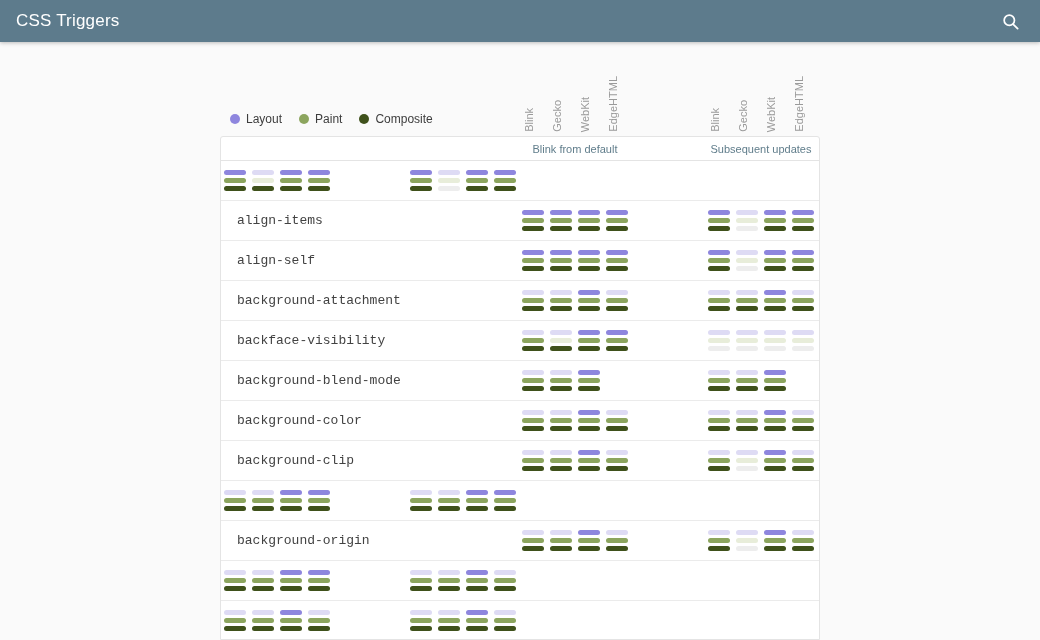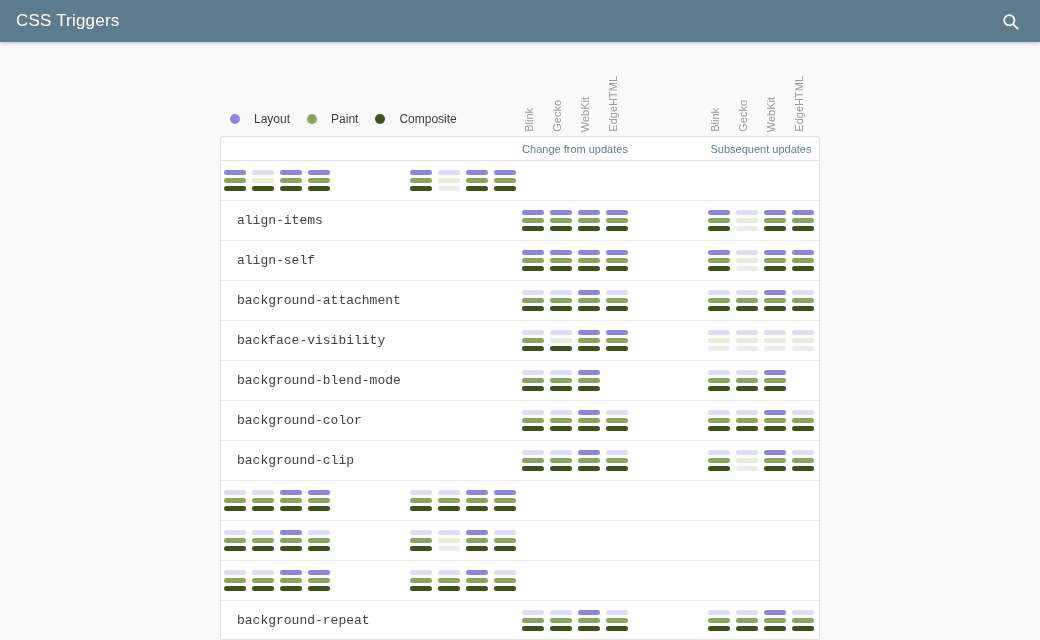--- a/index.html
+++ b/index.html
@@ -12,21 +12,21 @@
     height:42px;background:#5d7b8c;display:flex;align-items:center;
     justify-content:space-between;padding:0 16px;box-sizing:border-box;
     box-shadow:0 1px 4px rgba(0,0,0,.25);position:relative;z-index:5;
   }
   .appbar-title{color:#ffffff;font-size:17px;letter-spacing:.2px;}
   .search-btn{background:none;border:none;padding:4px;cursor:pointer;display:flex;align-items:center;}
   
   .legend{position:absolute;left:230px;top:112px;display:flex;align-items:center;gap:17px;}
   .legend-item{display:flex;align-items:center;gap:6px;}
   .legend-dot{width:10px;height:10px;border-radius:50%;}
-  .legend-label{font-size:12px;color:#3d3d3d;margin-left:8px;}
+  .legend-label{font-size:12px;color:#3d3d3d;}
   
   .engine-headers{position:absolute;top:50px;height:82px;display:flex;align-items:flex-end;}
   .engine-headers.g1{left:515px;}
   .engine-headers.g2{left:701px;}
   .engine-col{width:28px;display:flex;justify-content:center;align-items:flex-end;height:82px;}
   .engine-name{
     writing-mode:vertical-rl;transform:rotate(180deg);
     font-size:11px;color:#9a9a9a;white-space:nowrap;line-height:1;
   }
   
@@ -109,21 +109,21 @@
       <span class="engine-name">WebKit</span>
     </div>
     <div class="engine-col">
       <span class="engine-name">EdgeHTML</span>
     </div>
   </div>
 
 <div class="card">
   <div class="group-header-row">
     <div class="gh-spacer"></div>
-    <div class="gh-label">Change from updates</div>
+    <div class="gh-label">Blink from default</div>
     <div class="gh-gap"></div>
     <div class="gh-label">Subsequent updates</div>
   </div>
   <div id="rows-container">
       <div class="trow">
         <div class="cellgroup">
           <div class="cell">
             <div class="bar" style="background: rgb(142, 134, 222);"></div>
             <div class="bar" style="background: rgb(140, 165, 94);"></div>
             <div class="bar" style="background: rgb(63, 81, 27);"></div>
@@ -537,115 +537,115 @@
             <div class="bar" style="background: rgb(63, 81, 27);"></div>
           </div>
           <div class="cell">
             <div class="bar" style="background: rgb(142, 134, 222);"></div>
             <div class="bar" style="background: rgb(140, 165, 94);"></div>
             <div class="bar" style="background: rgb(63, 81, 27);"></div>
           </div>
         </div>
       </div>
       <div class="trow">
-        <div class="cellgroup">
-          <div class="cell">
-            <div class="bar" style="background: rgb(222, 219, 244);"></div>
-            <div class="bar" style="background: rgb(140, 165, 94);"></div>
-            <div class="bar" style="background: rgb(63, 81, 27);"></div>
-          </div>
-          <div class="cell">
-            <div class="bar" style="background: rgb(222, 219, 244);"></div>
-            <div class="bar" style="background: rgb(140, 165, 94);"></div>
-            <div class="bar" style="background: rgb(63, 81, 27);"></div>
-          </div>
-          <div class="cell">
-            <div class="bar" style="background: rgb(142, 134, 222);"></div>
-            <div class="bar" style="background: rgb(140, 165, 94);"></div>
-            <div class="bar" style="background: rgb(63, 81, 27);"></div>
-          </div>
-          <div class="cell">
-            <div class="bar" style="background: rgb(222, 219, 244);"></div>
-            <div class="bar" style="background: rgb(140, 165, 94);"></div>
-            <div class="bar" style="background: rgb(63, 81, 27);"></div>
-          </div>
-        </div>
-        <div class="cgap"></div>
-        <div class="cellgroup">
-          <div class="cell">
-            <div class="bar" style="background: rgb(222, 219, 244);"></div>
-            <div class="bar" style="background: rgb(140, 165, 94);"></div>
-            <div class="bar" style="background: rgb(63, 81, 27);"></div>
-          </div>
-          <div class="cell">
-            <div class="bar" style="background: rgb(222, 219, 244);"></div>
-            <div class="bar" style="background: rgb(232, 237, 218);"></div>
-            <div class="bar" style="background: rgb(237, 237, 237);"></div>
-          </div>
-          <div class="cell">
-            <div class="bar" style="background: rgb(142, 134, 222);"></div>
-            <div class="bar" style="background: rgb(140, 165, 94);"></div>
-            <div class="bar" style="background: rgb(63, 81, 27);"></div>
-          </div>
-          <div class="cell">
-            <div class="bar" style="background: rgb(222, 219, 244);"></div>
-            <div class="bar" style="background: rgb(140, 165, 94);"></div>
-            <div class="bar" style="background: rgb(63, 81, 27);"></div>
-          </div>
-        </div>
-      </div>
-      <div class="trow">
-        <div class="cellgroup">
-          <div class="cell">
-            <div class="bar" style="background: rgb(222, 219, 244);"></div>
-            <div class="bar" style="background: rgb(140, 165, 94);"></div>
-            <div class="bar" style="background: rgb(63, 81, 27);"></div>
-          </div>
-          <div class="cell">
-            <div class="bar" style="background: rgb(222, 219, 244);"></div>
-            <div class="bar" style="background: rgb(140, 165, 94);"></div>
-            <div class="bar" style="background: rgb(63, 81, 27);"></div>
-          </div>
-          <div class="cell">
-            <div class="bar" style="background: rgb(142, 134, 222);"></div>
-            <div class="bar" style="background: rgb(140, 165, 94);"></div>
-            <div class="bar" style="background: rgb(63, 81, 27);"></div>
-          </div>
-          <div class="cell">
-            <div class="bar" style="background: rgb(142, 134, 222);"></div>
-            <div class="bar" style="background: rgb(140, 165, 94);"></div>
-            <div class="bar" style="background: rgb(63, 81, 27);"></div>
-          </div>
-        </div>
-        <div class="cgap"></div>
-        <div class="cellgroup">
-          <div class="cell">
-            <div class="bar" style="background: rgb(222, 219, 244);"></div>
-            <div class="bar" style="background: rgb(140, 165, 94);"></div>
-            <div class="bar" style="background: rgb(63, 81, 27);"></div>
-          </div>
-          <div class="cell">
-            <div class="bar" style="background: rgb(222, 219, 244);"></div>
-            <div class="bar" style="background: rgb(140, 165, 94);"></div>
-            <div class="bar" style="background: rgb(63, 81, 27);"></div>
-          </div>
-          <div class="cell">
-            <div class="bar" style="background: rgb(142, 134, 222);"></div>
-            <div class="bar" style="background: rgb(140, 165, 94);"></div>
-            <div class="bar" style="background: rgb(63, 81, 27);"></div>
-          </div>
-          <div class="cell">
-            <div class="bar" style="background: rgb(222, 219, 244);"></div>
-            <div class="bar" style="background: rgb(140, 165, 94);"></div>
-            <div class="bar" style="background: rgb(63, 81, 27);"></div>
-          </div>
-        </div>
-      </div>
-      <div class="trow">
-        <div class="prop">background-repeat</div>
+        <div class="prop">background-origin</div>
+        <div class="cellgroup">
+          <div class="cell">
+            <div class="bar" style="background: rgb(222, 219, 244);"></div>
+            <div class="bar" style="background: rgb(140, 165, 94);"></div>
+            <div class="bar" style="background: rgb(63, 81, 27);"></div>
+          </div>
+          <div class="cell">
+            <div class="bar" style="background: rgb(222, 219, 244);"></div>
+            <div class="bar" style="background: rgb(140, 165, 94);"></div>
+            <div class="bar" style="background: rgb(63, 81, 27);"></div>
+          </div>
+          <div class="cell">
+            <div class="bar" style="background: rgb(142, 134, 222);"></div>
+            <div class="bar" style="background: rgb(140, 165, 94);"></div>
+            <div class="bar" style="background: rgb(63, 81, 27);"></div>
+          </div>
+          <div class="cell">
+            <div class="bar" style="background: rgb(222, 219, 244);"></div>
+            <div class="bar" style="background: rgb(140, 165, 94);"></div>
+            <div class="bar" style="background: rgb(63, 81, 27);"></div>
+          </div>
+        </div>
+        <div class="cgap"></div>
+        <div class="cellgroup">
+          <div class="cell">
+            <div class="bar" style="background: rgb(222, 219, 244);"></div>
+            <div class="bar" style="background: rgb(140, 165, 94);"></div>
+            <div class="bar" style="background: rgb(63, 81, 27);"></div>
+          </div>
+          <div class="cell">
+            <div class="bar" style="background: rgb(222, 219, 244);"></div>
+            <div class="bar" style="background: rgb(232, 237, 218);"></div>
+            <div class="bar" style="background: rgb(237, 237, 237);"></div>
+          </div>
+          <div class="cell">
+            <div class="bar" style="background: rgb(142, 134, 222);"></div>
+            <div class="bar" style="background: rgb(140, 165, 94);"></div>
+            <div class="bar" style="background: rgb(63, 81, 27);"></div>
+          </div>
+          <div class="cell">
+            <div class="bar" style="background: rgb(222, 219, 244);"></div>
+            <div class="bar" style="background: rgb(140, 165, 94);"></div>
+            <div class="bar" style="background: rgb(63, 81, 27);"></div>
+          </div>
+        </div>
+      </div>
+      <div class="trow">
+        <div class="cellgroup">
+          <div class="cell">
+            <div class="bar" style="background: rgb(222, 219, 244);"></div>
+            <div class="bar" style="background: rgb(140, 165, 94);"></div>
+            <div class="bar" style="background: rgb(63, 81, 27);"></div>
+          </div>
+          <div class="cell">
+            <div class="bar" style="background: rgb(222, 219, 244);"></div>
+            <div class="bar" style="background: rgb(140, 165, 94);"></div>
+            <div class="bar" style="background: rgb(63, 81, 27);"></div>
+          </div>
+          <div class="cell">
+            <div class="bar" style="background: rgb(142, 134, 222);"></div>
+            <div class="bar" style="background: rgb(140, 165, 94);"></div>
+            <div class="bar" style="background: rgb(63, 81, 27);"></div>
+          </div>
+          <div class="cell">
+            <div class="bar" style="background: rgb(142, 134, 222);"></div>
+            <div class="bar" style="background: rgb(140, 165, 94);"></div>
+            <div class="bar" style="background: rgb(63, 81, 27);"></div>
+          </div>
+        </div>
+        <div class="cgap"></div>
+        <div class="cellgroup">
+          <div class="cell">
+            <div class="bar" style="background: rgb(222, 219, 244);"></div>
+            <div class="bar" style="background: rgb(140, 165, 94);"></div>
+            <div class="bar" style="background: rgb(63, 81, 27);"></div>
+          </div>
+          <div class="cell">
+            <div class="bar" style="background: rgb(222, 219, 244);"></div>
+            <div class="bar" style="background: rgb(140, 165, 94);"></div>
+            <div class="bar" style="background: rgb(63, 81, 27);"></div>
+          </div>
+          <div class="cell">
+            <div class="bar" style="background: rgb(142, 134, 222);"></div>
+            <div class="bar" style="background: rgb(140, 165, 94);"></div>
+            <div class="bar" style="background: rgb(63, 81, 27);"></div>
+          </div>
+          <div class="cell">
+            <div class="bar" style="background: rgb(222, 219, 244);"></div>
+            <div class="bar" style="background: rgb(140, 165, 94);"></div>
+            <div class="bar" style="background: rgb(63, 81, 27);"></div>
+          </div>
+        </div>
+      </div>
+      <div class="trow">
         <div class="cellgroup">
           <div class="cell">
             <div class="bar" style="background: rgb(222, 219, 244);"></div>
             <div class="bar" style="background: rgb(140, 165, 94);"></div>
             <div class="bar" style="background: rgb(63, 81, 27);"></div>
           </div>
           <div class="cell">
             <div class="bar" style="background: rgb(222, 219, 244);"></div>
             <div class="bar" style="background: rgb(140, 165, 94);"></div>
             <div class="bar" style="background: rgb(63, 81, 27);"></div>

